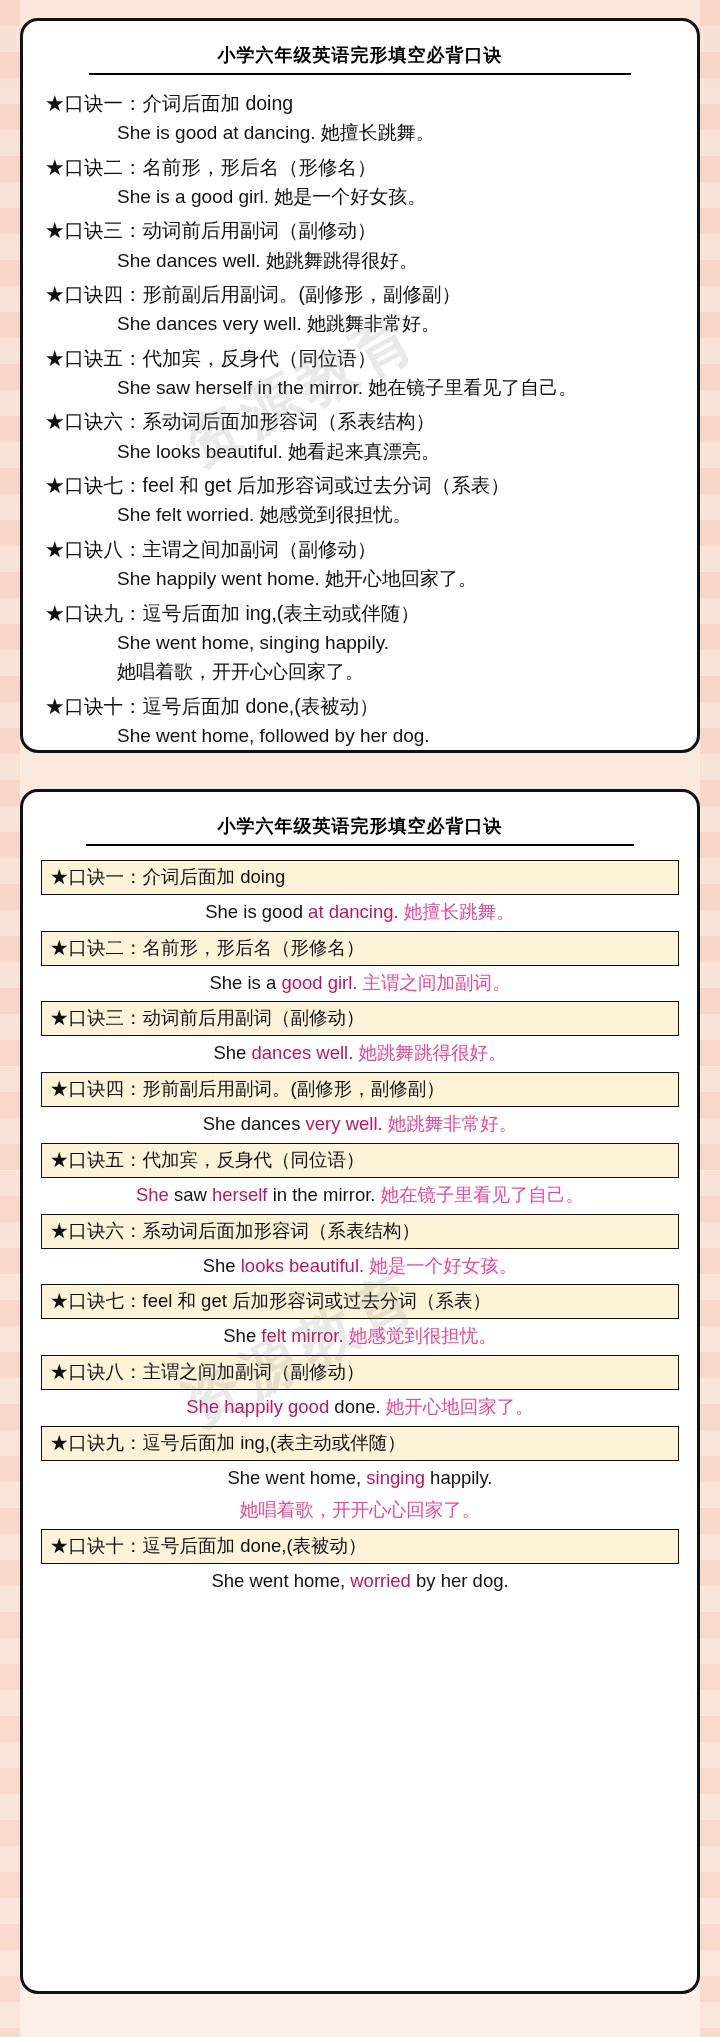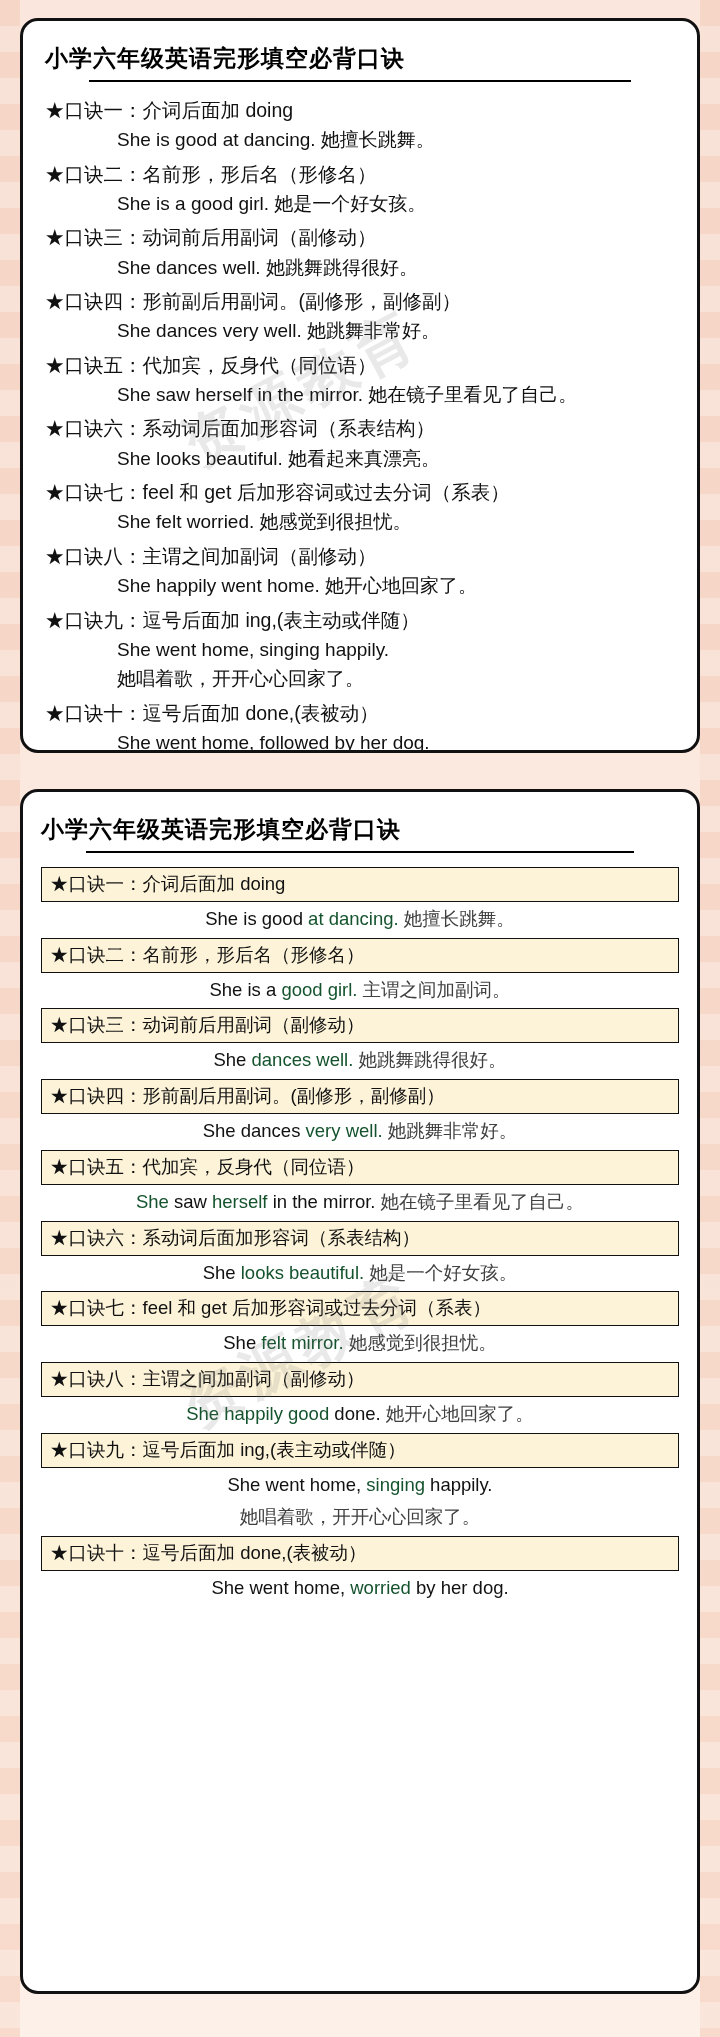--- a/index.html
+++ b/index.html
@@ -33,24 +33,24 @@
     padding: 16px 22px 10px 22px;
   }
   .spacer {
     height: 36px;
   }
   .card-2 {
     height: 1205px;
     padding: 16px 18px 10px 18px;
   }
   .title {
-    text-align: left;
+    text-align: center;
     font-family: "DejaVu Sans", sans-serif;
     font-weight: bold;
-    font-size: 23px;
+    font-size: 18px;
     letter-spacing: 1px;
     color: #000000;
     margin: 6px 0 14px 0;
   }
   .title-underline {
     height: 2px;
     background: #000;
     width: 86%;
     margin: -8px auto 14px auto;
   }
@@ -88,22 +88,22 @@
     white-space: nowrap;
   }
   .ex-line2 {
     font-size: 18.5px;
     line-height: 1.5;
     color: #111;
     text-align: center;
     padding: 3px 4px 2px 4px;
     white-space: nowrap;
   }
-  .red { color: #14532d; }
-  .blue { color: #404040; }
+  .red { color: #be185d; }
+  .blue { color: #ec4899; }
   .black { color: #111; text-align: right; }
 
   
   .watermark {
     position: absolute;
     font-family: "DejaVu Sans", sans-serif;
     font-weight: bold;
     color: rgba(120,120,120,0.16);
     font-size: 58px;
     letter-spacing: 6px;

